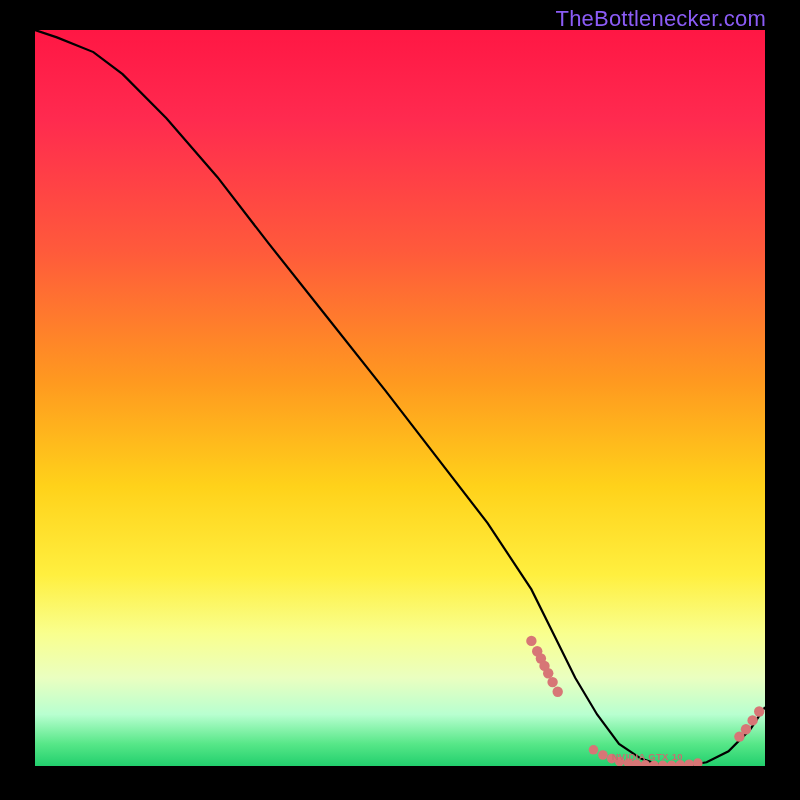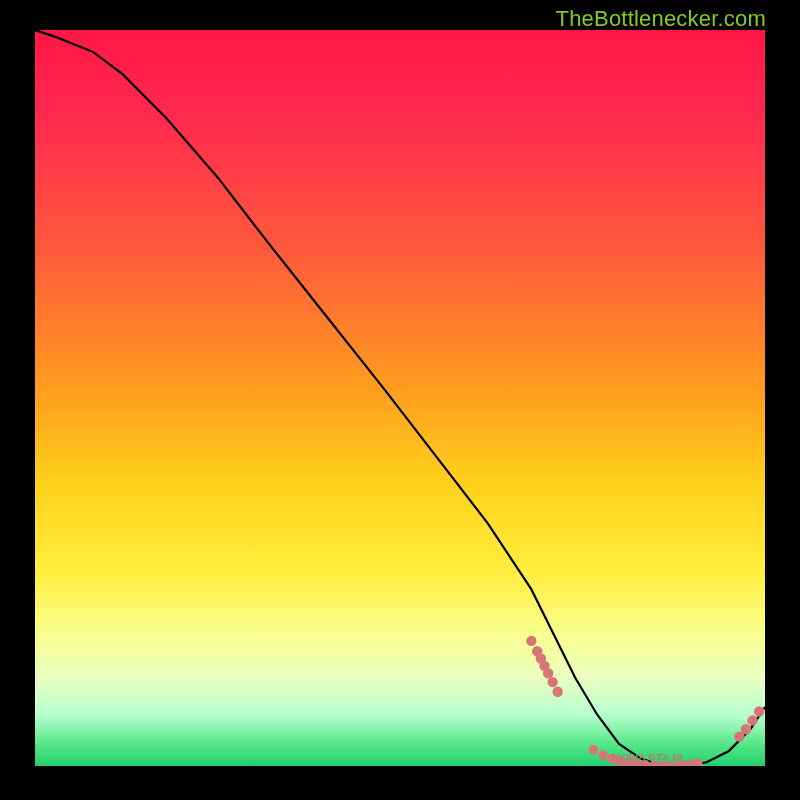--- a/index.html
+++ b/index.html
@@ -35,21 +35,21 @@
     #eaffc0 88%,
     #b8ffd0 93%,
     #57e788 97%,
     #22cf6d 100%
   );
 }
 .attribution {
   position: absolute;
   top: 6px;
   right: 34px;
-  color: #84cc16;
+  color: #8b5cf6;
   font-size: 22px;
   font-weight: 500;
   letter-spacing: 0.2px;
 }
 svg.overlay {
   position: absolute;
   left: 35px;
   top: 30px;
   width: 730px;
   height: 736px;

